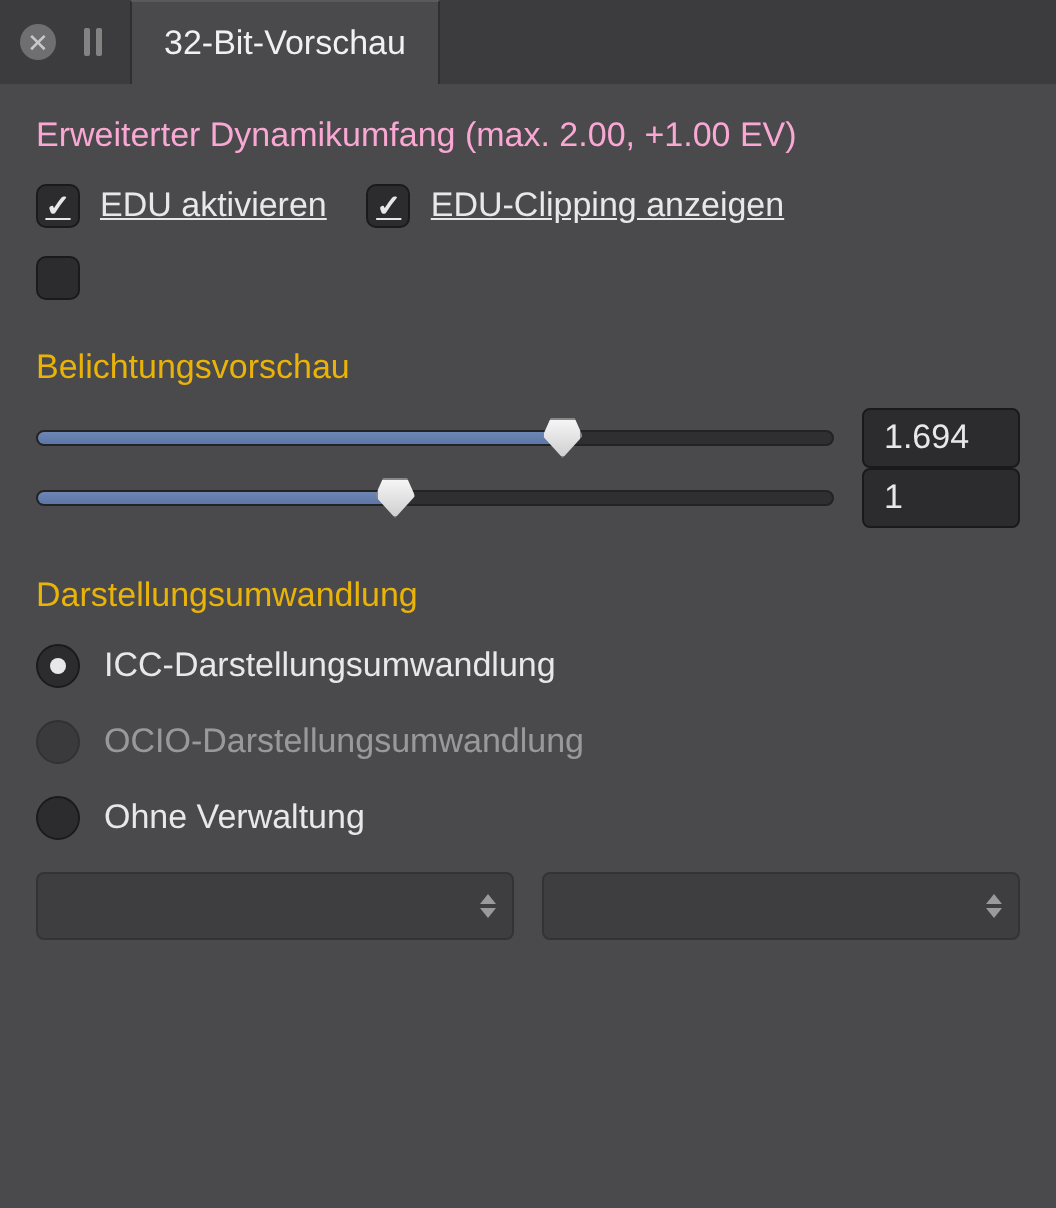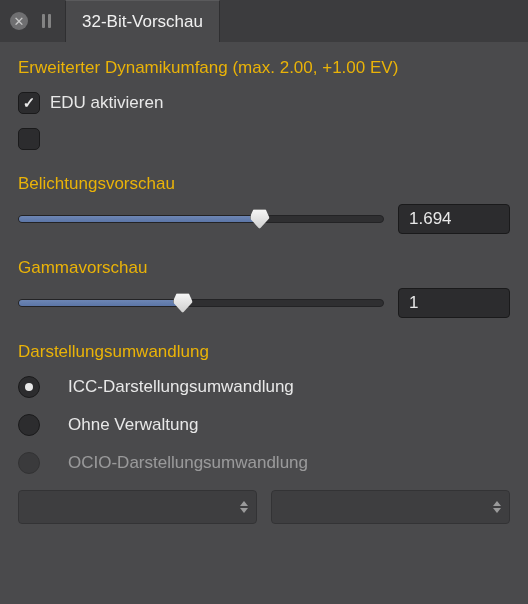--- a/index.html
+++ b/index.html
@@ -45,27 +45,27 @@
     background: #4a4a4c;
     display: flex; align-items: center;
     padding: 0 16px;
     color: #f1f1f1;
     font-size: 17px;
     border-top: 1px solid #5a5a5c;
     border-left: 1px solid #2f2f31;
     border-right: 1px solid #2f2f31;
   }
   .panel { padding: 16px 18px 18px 18px; }
-  .heading { color: #eab308; margin-bottom: 14px; font-size: 17px; }
+  .heading { color: #f9a8d4; margin-bottom: 14px; font-size: 17px; }
   .check-row {
     display: flex; align-items: center; gap: 20px; flex-wrap: wrap;
     margin-bottom: 14px;
   }
   .checkbox {
-    display: flex; align-items: center; gap: 10px; cursor: pointer;
+    display: flex; align-items: center; gap: 10px; cursor: pointer; text-decoration: underline;
   }
   .chk {
     width: 22px; height: 22px; border-radius: 5px;
     background: #2c2c2e;
     border: 1px solid #1a1a1b;
     display: flex; align-items: center; justify-content: center;
   }
   .chk.checked::after {
     content: "✓"; color: #e8e8e8; font-size: 15px; font-weight: bold;
   }
@@ -93,31 +93,31 @@
     border-right: 1px solid #3f5780;
   }
   .thumb {
     position: absolute; top: 50%; transform: translate(-50%, -50%);
     width: 20px; height: 20px;
     background: linear-gradient(#f5f5f5, #d0d0d0);
     border: 1px solid #888;
     clip-path: polygon(50% 100%, 0 45%, 20% 0, 80% 0, 100% 45%);
   }
   .numfield {
-    width: 112px; height: 30px;
+    width: 79px; height: 30px;
     background: #2c2c2e;
     border: 1px solid #1a1a1b;
     border-radius: 4px;
     color: #e8e8e8;
     font-size: 17px;
     padding: 0 10px;
     outline: none;
   }
   .radio {
-    display: flex; align-items: center; gap: 28px;
+    display: flex; align-items: center; gap: 12px;
     margin: 14px 0 16px 0;
     cursor: pointer;
   }
   .radio.disabled { opacity: .5; cursor: default; }
   .rdot {
     width: 22px; height: 22px; border-radius: 50%;
     background: #2c2c2e; border: 1px solid #1a1a1b;
     display: flex; align-items: center; justify-content: center;
   }
   .rdot.selected::after {
@@ -164,62 +164,65 @@
 
 <div class="panel">
 
   <div class="heading">Erweiterter Dynamikumfang (max. 2.00, +1.00 EV)</div>
 
   <div class="check-row">
     <label class="checkbox">
       <span class="chk checked"></span>
       <span>EDU aktivieren</span>
     </label>
+    <label class="checkbox">
+      <span class="chk checked"></span>
+      <span>EDU-Clipping anzeigen</span>
+    </label>
   </div>
   <div class="check-row">
     <label class="checkbox">
       <span class="chk"></span>
     </label>
   </div>
 
   <div class="section-label">Belichtungsvorschau</div>
   <div class="slider-row">
     <div class="slider">
       <div class="track">
         <div class="fill" style="width:66%"></div>
       </div>
       <div class="thumb" style="left:66%"></div>
     </div>
     <input class="numfield" value="1.694" style="">
   </div>
 
-  <div class="section-label">Gammavorschau</div>
   <div class="slider-row">
     <div class="slider">
       <div class="track">
         <div class="fill" style="width:45%"></div>
       </div>
       <div class="thumb" style="left:45%"></div>
     </div>
     <input class="numfield" value="1" style="">
   </div>
 
   <div class="section-label" style="">Darstellungsumwandlung</div>
 
   <div class="radio">
     <span class="rdot selected"></span>
     <span>ICC-Darstellungsumwandlung</span>
   </div>
+  <div class="radio disabled">
+    <span class="rdot"></span>
+    <span>OCIO-Darstellungsumwandlung</span>
+  </div>
   <div class="radio">
     <span class="rdot"></span>
     <span>Ohne Verwaltung</span>
-  </div>
-  <div class="radio disabled">
-    <span class="rdot"></span>
-    <span>OCIO-Darstellungsumwandlung</span>
   </div>
 
   <div class="dropdown-row">
     <div class="dropdown">
       <div class="stepper">
         <div class="caret up"></div>
         <div class="caret down"></div>
       </div>
     </div>
     <div class="dropdown">

